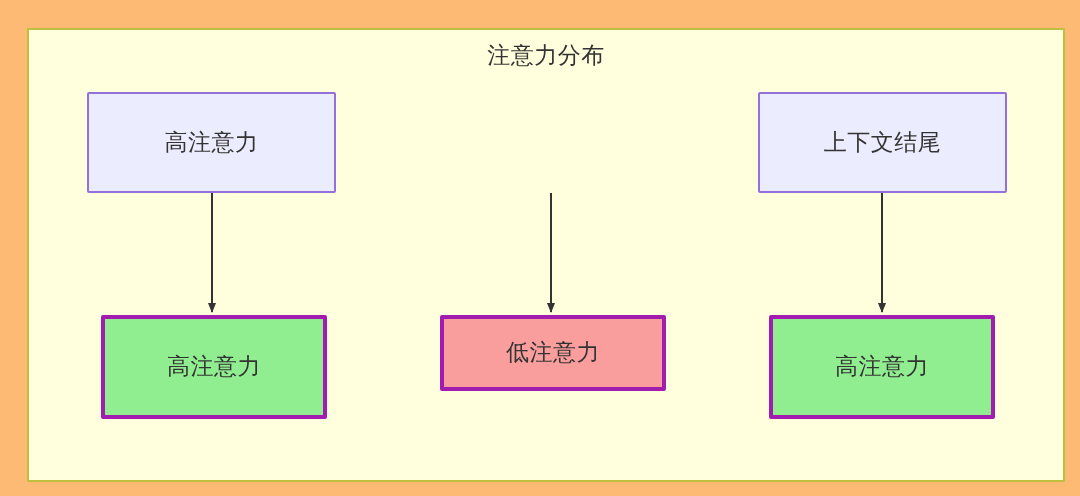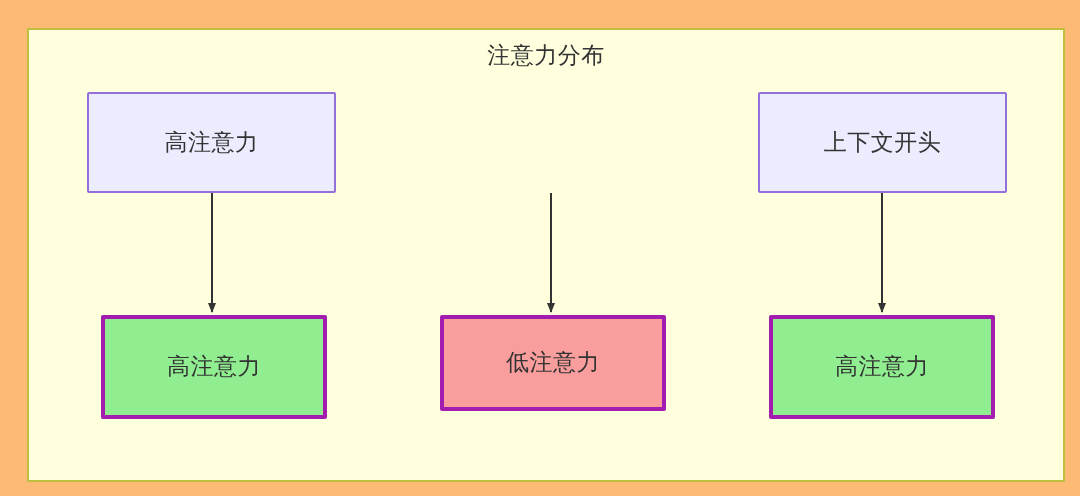--- a/index.html
+++ b/index.html
@@ -102,28 +102,28 @@
     <line x1="551" y1="193" x2="551" y2="312" stroke="#333333" stroke-width="2" marker-end="url(#arrowhead)"></line>
     <line x1="882" y1="193" x2="882" y2="312" stroke="#333333" stroke-width="2" marker-end="url(#arrowhead)"></line>
   </svg>
 
   <div class="node context" style="left:87px; top:92px; width:249px; height:101px;">
     <span>高注意力</span>
   </div>
 
 
   <div class="node context" style="left:758px; top:92px; width:249px; height:101px;">
-    <span>上下文开头</span>
+    <span>上下文结尾</span>
   </div>
 
   <div class="node attn attn-high" style="left:101px; top:315px; width:226px; height:104px;">
     <span>高注意力</span>
   </div>
 
-  <div class="node attn attn-low" style="left:440px; top:315px; width:226px; height:96px;">
+  <div class="node attn attn-low" style="left:440px; top:315px; width:226px; height:76px;">
     <span>低注意力</span>
   </div>
 
   <div class="node attn attn-high" style="left:769px; top:315px; width:226px; height:104px;">
     <span>高注意力</span>
   </div>
 
 </div>
 
 </body></html>

